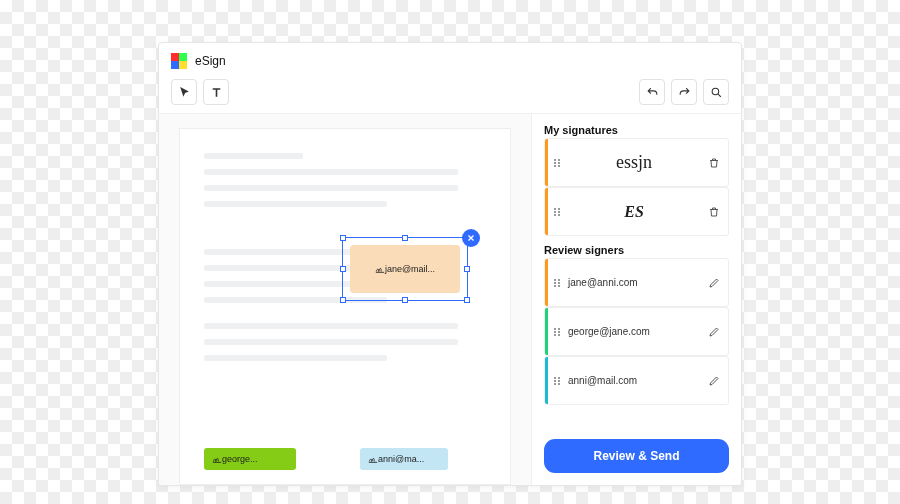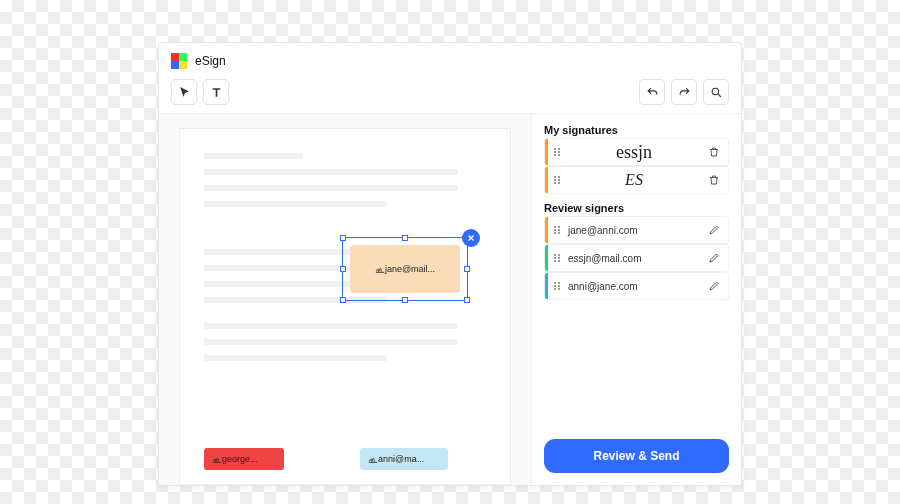--- a/index.html
+++ b/index.html
@@ -47,36 +47,36 @@
     padding:0 8px; font-size:9px; color:#222; height:22px;
   }
   .sigfield svg { width:10px; height:10px; }
   .field-jane { top:116px; left:170px; width:110px; height:48px; background:#fbdcb8; border:1px solid #fbdcb8; justify-content:center; }
   .sel { position:absolute; top:108px; left:162px; width:126px; height:64px; border:1px solid #2f6bff; pointer-events:none; }
   .handle { position:absolute; width:6px; height:6px; background:#fff; border:1px solid #2f6bff; }
   .h-tl{top:-3px;left:-3px} .h-tr{top:-3px;right:-3px} .h-bl{bottom:-3px;left:-3px} .h-br{bottom:-3px;right:-3px}
   .h-tc{top:-3px;left:calc(50% - 3px)} .h-bc{bottom:-3px;left:calc(50% - 3px)}
   .h-ml{top:calc(50% - 3px);left:-3px} .h-mr{top:calc(50% - 3px);right:-3px}
   .close-badge { position:absolute; top:100px; left:282px; width:18px; height:18px; border-radius:50%; background:#2f6bff; color:#fff; display:flex; align-items:center; justify-content:center; font-size:11px; cursor:pointer; }
-  .field-george { bottom:14px; left:24px; width:80px; background:#ef4444; }
+  .field-george { bottom:14px; left:24px; width:92px; background:#84cc16; }
   .field-anni   { bottom:14px; left:180px; width:88px; background:#c3e6f5; }
   .sidebar { width:210px; border-left:1px solid #f0f0f0; padding:10px 12px 12px; display:flex; flex-direction:column; gap:0; background:#fff; }
   .sb-title { font-size:11px; font-weight:700; color:#111; margin-bottom:2px; }
-  .card { display:flex; align-items:center; border:1px solid #eee; border-radius:3px; height:28px; background:#fff; }
+  .card { display:flex; align-items:center; border:1px solid #eee; border-radius:3px; height:49px; background:#fff; }
   .card .stripe { width:3px; height:100%; border-radius:2px 0 0 2px; }
   .card .grip { width:18px; display:flex; align-items:center; justify-content:center; color:#aaa; }
   .card .content { flex:1; font-size:10px; color:#333; display:flex; align-items:center; padding-left:2px; }
   .card .content.sig { justify-content:center; }
   .card .action { width:28px; display:flex; align-items:center; justify-content:center; color:#555; cursor:pointer; }
   .card .action svg, .card .grip svg { width:12px; height:12px; }
   .stripe.orange{background:#ff9a1f} .stripe.green{background:#1fd17a} .stripe.cyan{background:#1fb9d1}
   .section-gap { height:8px; }
   .primary-btn { margin-top:auto; background:#2f6bff; color:#fff; border:none; border-radius:11px; height:34px; font-size:12px; font-weight:600; cursor:pointer; }
   .sig-script { font-family: "Brush Script MT", "Segoe Script", cursive; font-size:18px; color:#222; }
-  .sig-init   { font-family: "Brush Script MT", "Segoe Script", cursive; font-size:16px; font-style:italic; color:#222; }
+  .sig-init   { font-family: "Brush Script MT", "Segoe Script", cursive; font-size:16px; font-style:italic; color:#222;font-weight:bold; }
 </style>
 </head>
 <body>
 
 <div class="app">
 
   <div class="titlebar">
     <div class="logo">
         <span></span>
         <span></span>
@@ -248,41 +248,41 @@
         <div class="grip">
           <svg viewBox="0 0 24 24">
               <circle cx="8" cy="6" r="1.5"></circle>
               <circle cx="16" cy="6" r="1.5"></circle>
               <circle cx="8" cy="12" r="1.5"></circle>
               <circle cx="16" cy="12" r="1.5"></circle>
               <circle cx="8" cy="18" r="1.5"></circle>
               <circle cx="16" cy="18" r="1.5"></circle>
             </svg>
         </div>
-        <div class="content">essjn@mail.com</div>
+        <div class="content">george@jane.com</div>
         <div class="action">
           <svg viewBox="0 0 24 24">
               <path fill="none" stroke="currentColor" stroke-width="2" d="M4 20l4-1L20 7l-3-3L5 16z"></path>
             </svg>
         </div>
       </div>
 
       <div class="card">
         <div class="stripe cyan"></div>
         <div class="grip">
           <svg viewBox="0 0 24 24">
               <circle cx="8" cy="6" r="1.5"></circle>
               <circle cx="16" cy="6" r="1.5"></circle>
               <circle cx="8" cy="12" r="1.5"></circle>
               <circle cx="16" cy="12" r="1.5"></circle>
               <circle cx="8" cy="18" r="1.5"></circle>
               <circle cx="16" cy="18" r="1.5"></circle>
             </svg>
         </div>
-        <div class="content">anni@jane.com</div>
+        <div class="content">anni@mail.com</div>
         <div class="action">
           <svg viewBox="0 0 24 24">
               <path fill="none" stroke="currentColor" stroke-width="2" d="M4 20l4-1L20 7l-3-3L5 16z"></path>
             </svg>
         </div>
       </div>
 
       <button class="primary-btn">Review &amp; Send</button>
     </div>
 

